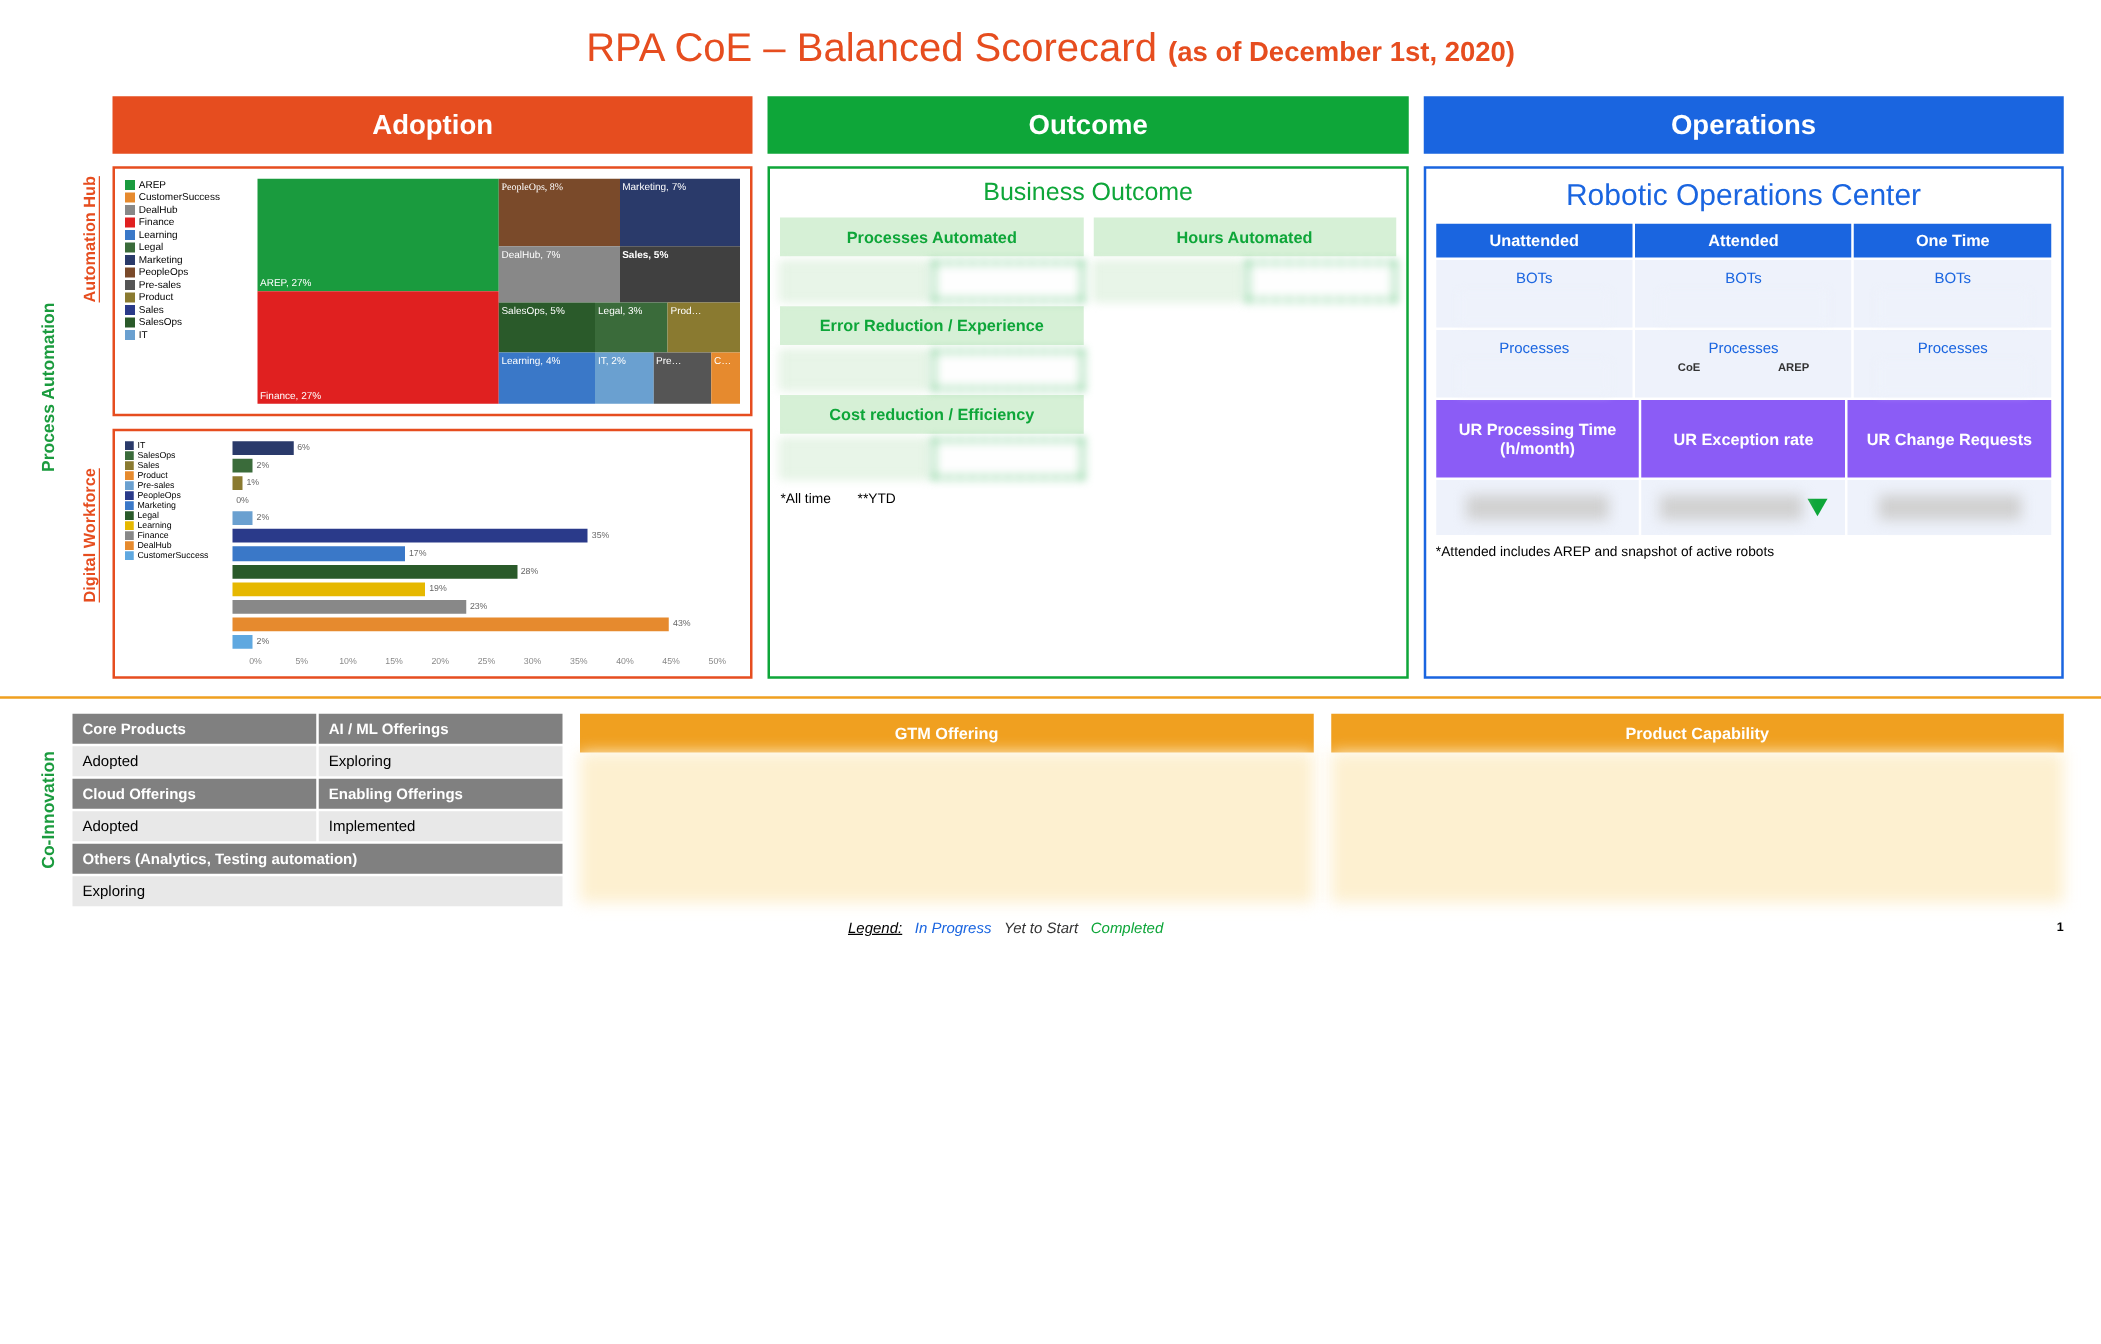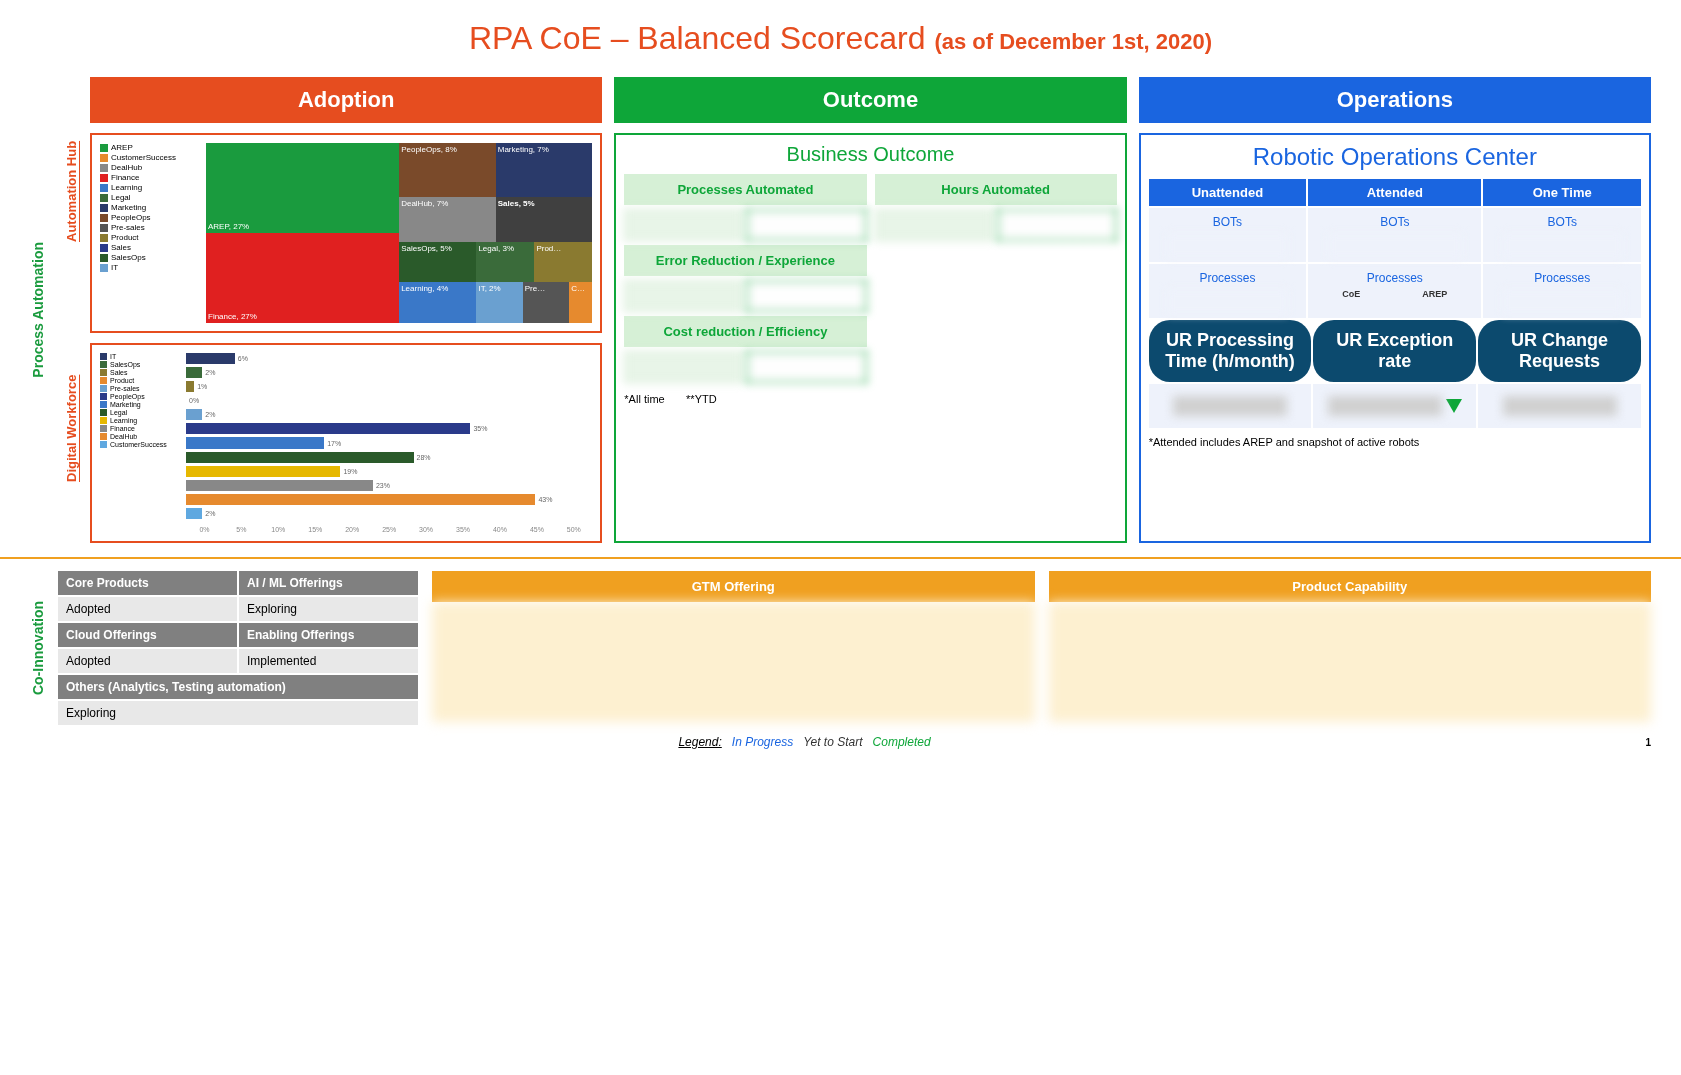--- a/index.html
+++ b/index.html
@@ -59,34 +59,34 @@
 
 
 .ops-title { color: #1a65e0; font-size: 24px; text-align: center; margin-bottom: 8px; }
 .ops-table { display: grid; grid-template-columns: 1fr 1.1fr 1fr; gap: 2px; }
 .ops-th { background: #1a65e0; color: #fff; text-align: center; font-size: 13px; font-weight: bold; padding: 6px 2px; }
 .ops-sub { background: #eef2fb; color: #1a65e0; text-align: center; font-size: 12px; padding: 4px; }
 .ops-val { background: #eef2fb; height: 26px; filter: blur(4px); margin: 0 auto; width: 80%; }
 .ops-cell { background: #eef2fb; padding: 3px; }
 .ops-proc-split { display:flex; justify-content:space-around; font-size:9px; font-weight:bold; color:#333; }
 .ops-metrics { display: grid; grid-template-columns: 1fr 1fr 1fr; gap: 2px; margin-top: 2px; }
-.ops-mh { background: #0c4a6e; color: #fff; text-align: center; font-size: 18px; font-weight: bold; padding: 8px 4px; height:62px; display:flex;align-items:center;justify-content:center;border-radius:21px;}
+.ops-mh { background: #8b5cf6; color: #fff; text-align: center; font-size: 13px; font-weight: bold; padding: 8px 4px; height:62px; display:flex;align-items:center;justify-content:center;}
 .ops-mv { background: #eef2fb; height: 44px; display:flex;align-items:center;justify-content:center; }
 .ops-blur { filter: blur(5px); background:#d0d0d0; width:70%; height:20px; }
 .tri-down { width: 0; height: 0; border-left: 8px solid transparent; border-right: 8px solid transparent; border-top: 14px solid #0ea639; margin-left:4px;}
 .ops-note { font-size: 11px; margin-top: 8px; }
 
 
 .divider { height: 2px; background: #f0a020; margin: 14px -30px 12px -30px; }
 
 
 .bottom { display: flex; gap: 6px; }
 .bot-vlabel { writing-mode: vertical-rl; transform: rotate(180deg); color: #1a9b3e; font-weight: bold; font-size: 14px; width: 22px; text-align:center;}
 .bot-content { display: flex; gap: 14px; flex: 1; }
-.status-table { display: grid; grid-template-columns: 1fr 1fr; gap: 2px; width: 360px; }
+.status-table { display: grid; grid-template-columns: 1fr 1fr; gap: 2px; width: 392px; }
 .st-h { background: #808080; color: #fff; font-size: 12px; font-weight: bold; padding: 5px 8px; }
 .st-c { background: #e8e8e8; font-size: 12px; padding: 5px 8px; }
 .st-full { grid-column: 1 / 3; }
 .yellow-card { flex: 1; }
 .yc-h { background: #f0a020; color: #fff; text-align: center; font-size: 13px; font-weight: bold; padding: 8px; }
 .yc-body { background: #fdf0d0; height: 120px; filter: blur(6px); padding:10px; }
 
 .page-foot { display: flex; justify-content: flex-end; align-items: center; gap: 20px; margin-top: 10px; font-size: 12px; }
 .legend-line { margin-right: auto; margin-left: 40%; }
 .legend-line .u { text-decoration: underline; font-style: italic; }
@@ -171,21 +171,21 @@
                 <span>IT</span>
               </div>
             </div>
           <div class="treemap">
             <div class="tm-cell" style="left:0;top:0;width:50%;height:50%;background:#1a9b3e;">
                 <span>AREP, 27%</span>
               </div>
             <div class="tm-cell" style="left:0;top:50%;width:50%;height:50%;background:#e02020;">
                 <span>Finance, 27%</span>
               </div>
-            <div class="tm-cell top" style="left:50%;top:0;width:25%;height:30%;background:#7a4a2a;">
+            <div class="tm-cell top" style="left:50%;top:0;width:25%;height:30%;background:#7a4a2a;font-family:Liberation Serif, serif;">
                 <span>PeopleOps, 8%</span>
               </div>
             <div class="tm-cell top" style="left:75%;top:0;width:25%;height:30%;background:#2a3a6a;">
                 <span>Marketing, 7%</span>
               </div>
             <div class="tm-cell top" style="left:50%;top:30%;width:25%;height:25%;background:#888;">
                 <span>DealHub, 7%</span>
               </div>
             <div class="tm-cell top" style="left:75%;top:30%;width:25%;height:25%;background:#404040;font-weight:bold;">
                 <span>Sales, 5%</span>

